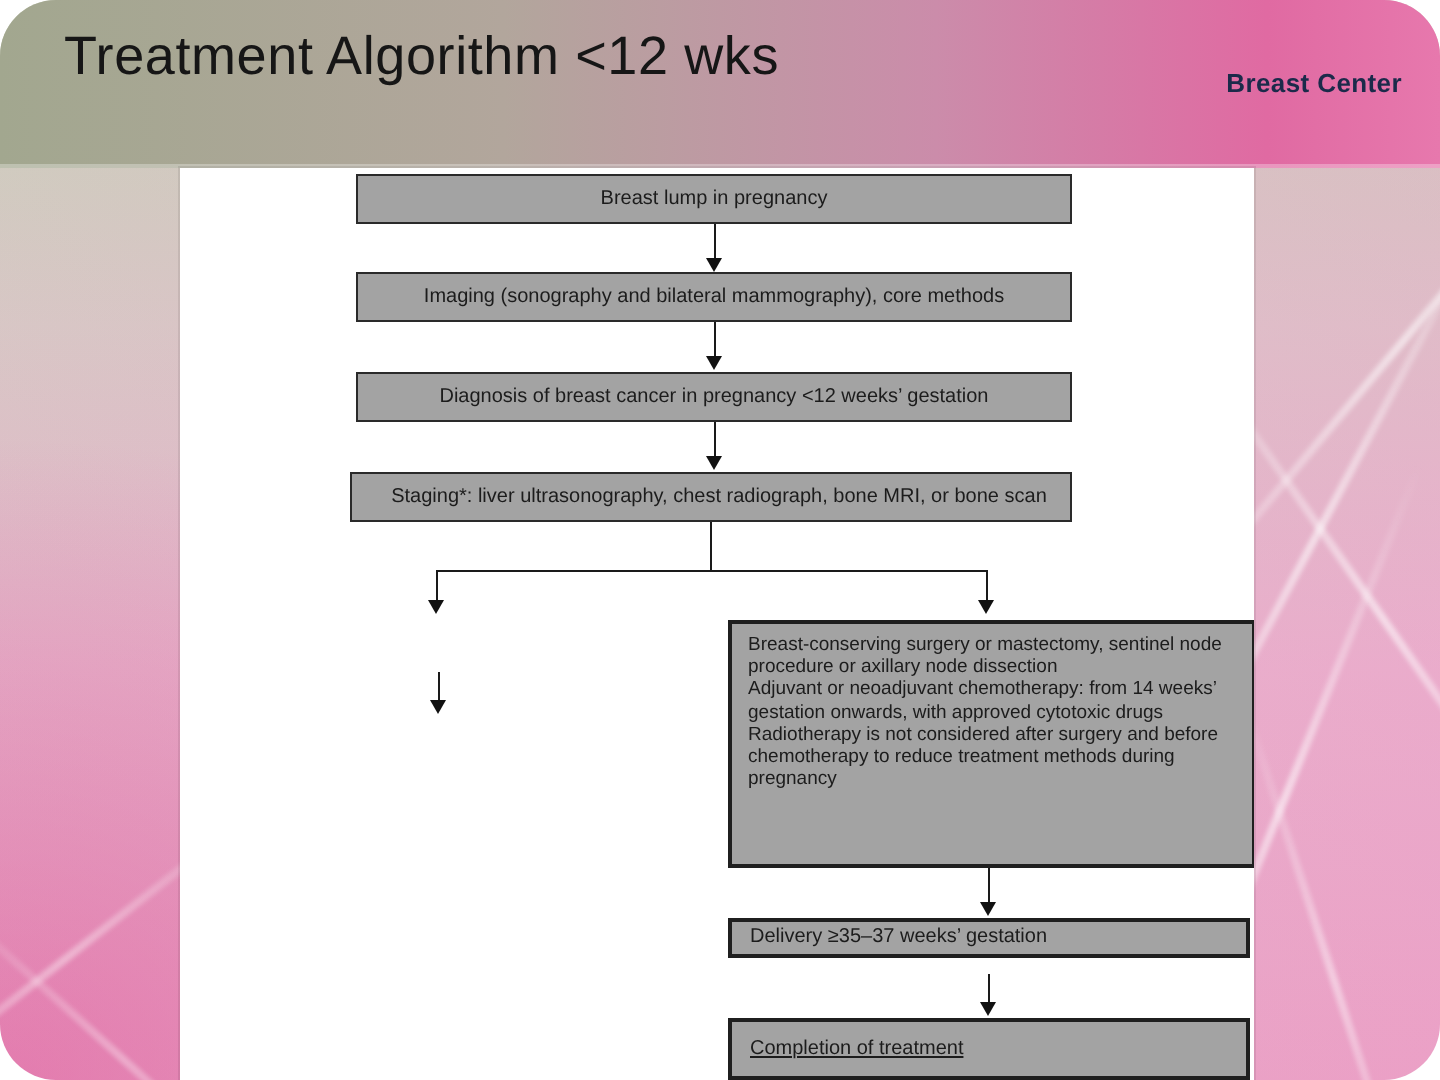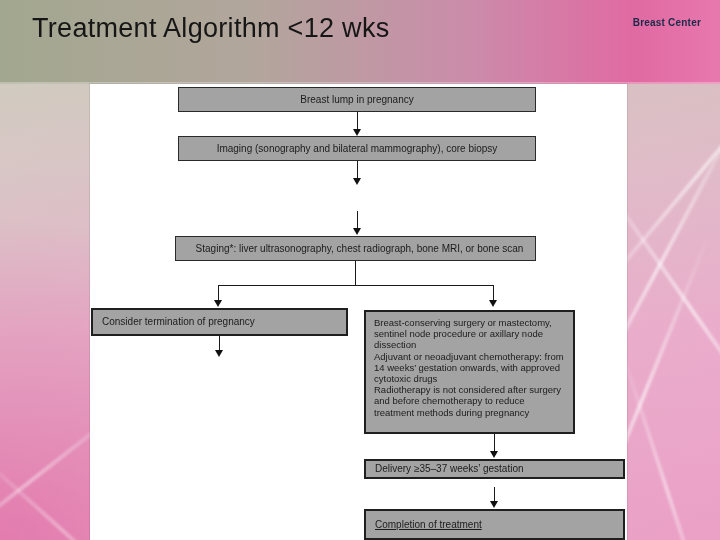--- a/index.html
+++ b/index.html
@@ -3,20 +3,21 @@
 <meta charset="utf-8">
 <style>
   html,body { margin:0; padding:0; }
   .slide {
     position:relative; width:720px; height:540px; overflow:hidden;
     font-family:"Liberation Sans", sans-serif;
     background:
       radial-gradient(ellipse at 0% 100%, rgba(226,88,158,0.55), rgba(226,88,158,0) 42%),
       linear-gradient(to right, rgba(170,150,120,0.10), rgba(235,128,180,0.22)),
       linear-gradient(to bottom, #ccd6c1 0%, #ddccce 30%, #eab8d2 62%, #eba9cb 100%);
+    border-radius: 28px;
   }
   
   .streak {
     position:absolute; width:4px; height:420px;
     background:linear-gradient(to bottom, rgba(255,255,255,0), rgba(255,255,255,0.55), rgba(255,255,255,0));
     filter:blur(1px); pointer-events:none;
   }
   .s1 { left:655px; top:60px;  transform:rotate(28deg); }
   .s2 { left:690px; top:120px; transform:rotate(-35deg); height:380px; }
   .s3 { left:640px; top:220px; transform:rotate(22deg); height:360px; }
@@ -45,21 +46,21 @@
   .cross-icon {
     width:23px; height:23px; margin-left:4px; margin-top:2px;
     display:grid; grid-template-columns:1fr 1fr; grid-template-rows:1fr 1fr; gap:2px;
   }
   .cross-icon span { background:var(--logo-green,#1c8a50); }
   .cross-icon .q1 { border-radius:55% 12% 12% 12%; }
   .cross-icon .q2 { border-radius:12% 55% 12% 12%; }
   .cross-icon .q3 { border-radius:12% 12% 12% 55%; }
   .cross-icon .q4 { border-radius:12% 12% 55% 12%; }
   .logo-sub {
-    font-size:10px; font-weight:700; color:var(--logo-navy,#1b2a4a); margin-top:1px; margin-right:1px;
+    font-size:13px; font-weight:700; color:var(--logo-navy,#1b2a4a); margin-top:18px; margin-right:1px;
     letter-spacing:0.2px;
   }
 
   .panel {
     position:absolute; left:90px; top:84px; width:537px; height:456px;
     background:#ffffff; overflow:hidden;
     box-shadow:0 0 0 1px rgba(0,0,0,0.08);
   }
   .fbox {
     position:absolute; background:#a3a3a3; color:#1c1c1c;
@@ -100,47 +101,47 @@
     <div class="logo-sub">Breast Center</div>
   </div>
 
   <div class="panel">
 
     <div class="fbox thin center" style="left:88px; top:3px;   width:358px; height:25px;">Breast lump in pregnancy</div>
 
     <div class="vline" style="left:267px; top:28px; height:17px;"></div>
     <div class="ahead" style="left:263px; top:45px;"></div>
 
-    <div class="fbox thin center" style="left:88px; top:52px;  width:358px; height:25px;">Imaging (sonography and bilateral mammography), core biopsy</div>
+    <div class="fbox thin center" style="left:88px; top:52px;  width:358px; height:25px;">Imaging (sonography and bilateral mammography), core methods</div>
 
     <div class="vline" style="left:267px; top:77px; height:17px;"></div>
     <div class="ahead" style="left:263px; top:94px;"></div>
 
+    <div class="fbox thin center" style="left:88px; top:102px; width:358px; height:25px;">Diagnosis of breast cancer in pregnancy &lt;12 weeks’ gestation</div>
 
     <div class="vline" style="left:267px; top:127px; height:17px;"></div>
     <div class="ahead" style="left:263px; top:144px;"></div>
 
     <div class="fbox thin center" style="left:85px; top:152px; width:361px; height:25px;padding-left:12px;">Staging*: liver ultrasonography, chest radiograph, bone MRI, or bone scan</div>
 
     <div class="vline" style="left:265px; top:177px; height:24px;"></div>
     <div class="hline" style="left:128px; top:201px; width:276px;"></div>
 
     <div class="vline" style="left:128px; top:201px; height:15px;"></div>
     <div class="ahead" style="left:124px; top:216px;"></div>
 
     <div class="vline" style="left:403px; top:201px; height:15px;"></div>
     <div class="ahead" style="left:399px; top:216px;"></div>
 
-    <div class="fbox thick lefty" style="left:1px; top:224px; width:257px; height:28px;">Consider termination of pregnancy</div>
 
     <div class="vline" style="left:129px; top:252px; height:14px;"></div>
     <div class="ahead" style="left:125px; top:266px;"></div>
 
 
-    <div class="fbox thick multi" style="left:274px; top:226px; width:211px; height:124px;">Breast-conserving surgery or mastectomy, sentinel node procedure or axillary node dissection
+    <div class="fbox thick multi" style="left:274px; top:226px; width:264px; height:124px;">Breast-conserving surgery or mastectomy, sentinel node procedure or axillary node dissection
 Adjuvant or neoadjuvant chemotherapy: from 14 weeks’ gestation onwards, with approved cytotoxic drugs
 Radiotherapy is not considered after surgery and before chemotherapy to reduce treatment methods during pregnancy</div>
 
     <div class="vline" style="left:404px; top:350px; height:17px;"></div>
     <div class="ahead" style="left:400px; top:367px;"></div>
 
     <div class="fbox thick lefty" style="left:274px; top:375px; width:261px; height:20px;">Delivery ≥35–37 weeks’ gestation</div>
 
     <div class="vline" style="left:404px; top:403px; height:14px;"></div>
     <div class="ahead" style="left:400px; top:417px;"></div>

